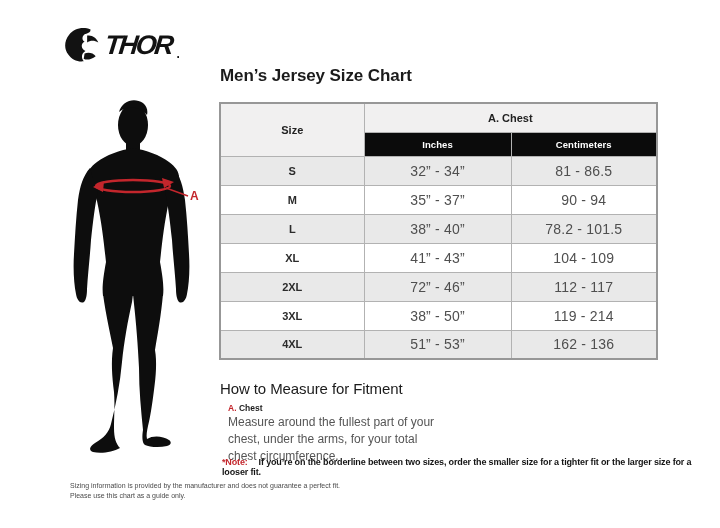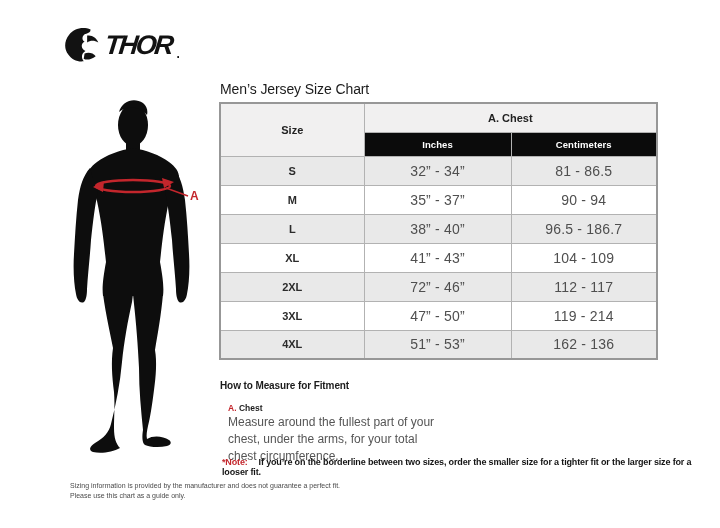--- a/index.html
+++ b/index.html
@@ -18,39 +18,39 @@
   }
   .logo-dot { font-weight:bold; font-size:12px; color:#121212; align-self:flex-end; margin-bottom:2px; }
 
   
   .figure { position:absolute; left:56px; top:98px; width:170px; height:362px; }
   .figure svg { display:block; }
   .fig-label { font-family:"Liberation Sans", sans-serif; font-weight:bold; font-size:12px; }
 
   
   .title {
-    position:absolute; left:220px; top:81px; font-size:14px; font-weight:normal;
+    position:absolute; left:220px; top:66px; font-size:17px; font-weight:bold;
     color:#1b1b1b; letter-spacing:-0.1px;
   }
 
   
   .chart-wrap { position:absolute; left:219px; top:102px; }
   table.chart { border-collapse:collapse; table-layout:fixed; width:437px; border:2px solid #979797; background:#22c55e; }
   table.chart th, table.chart td { border:1px solid #b2b2b2; text-align:center; vertical-align:middle; }
   .h1 th { height:29px; background:#f1f0f0; font-size:11px; font-weight:bold; color:#222; }
   .bar-th { height:24px; background:#0b0b0b; color:#ffffff; font-size:9.5px; font-weight:bold; letter-spacing:0.1px; }
   tbody td { height:29px; }
   td.sz  { font-weight:bold; font-size:11px; color:#2b2b2b; }
   td.val { font-size:14px; color:#4f4f4f; letter-spacing:0.2px; }
   tr.alt td { background:#e9e9e9; }
   tr.plain td { background:#ffffff; }
 
   
   .measure-h {
-    position:absolute; left:220px; top:380px; font-size:10px; font-weight:bold;
+    position:absolute; left:220px; top:380px; font-size:15px; font-weight:normal;
     color:#1b1b1b; letter-spacing:-0.1px;
   }
   .item-line { position:absolute; left:228px; top:403px; font-size:8.5px; font-weight:bold; color:#1d1d1d; }
   .item-line .red { color:#c3262c; }
   .item-desc {
     position:absolute; left:228px; top:414px; width:212px;
     font-size:12px; color:#555; line-height:1.4;
   }
 
   
@@ -133,35 +133,35 @@
           <td class="val">81 - 86.5</td>
         </tr>
         <tr class="plain">
           <td class="sz">M</td>
           <td class="val">35” - 37”</td>
           <td class="val">90 - 94</td>
         </tr>
         <tr class="alt">
           <td class="sz">L</td>
           <td class="val">38” - 40”</td>
-          <td class="val">96.5 - 186.7</td>
+          <td class="val">78.2 - 101.5</td>
         </tr>
         <tr class="plain">
           <td class="sz">XL</td>
           <td class="val">41” - 43”</td>
           <td class="val">104 - 109</td>
         </tr>
         <tr class="alt">
           <td class="sz">2XL</td>
           <td class="val">72” - 46”</td>
           <td class="val">112 - 117</td>
         </tr>
         <tr class="plain">
           <td class="sz">3XL</td>
-          <td class="val">47” - 50”</td>
+          <td class="val">38” - 50”</td>
           <td class="val">119 - 214</td>
         </tr>
         <tr class="alt">
           <td class="sz">4XL</td>
           <td class="val">51” - 53”</td>
           <td class="val">162 - 136</td>
         </tr>
       </tbody>
     </table>
   </div>

